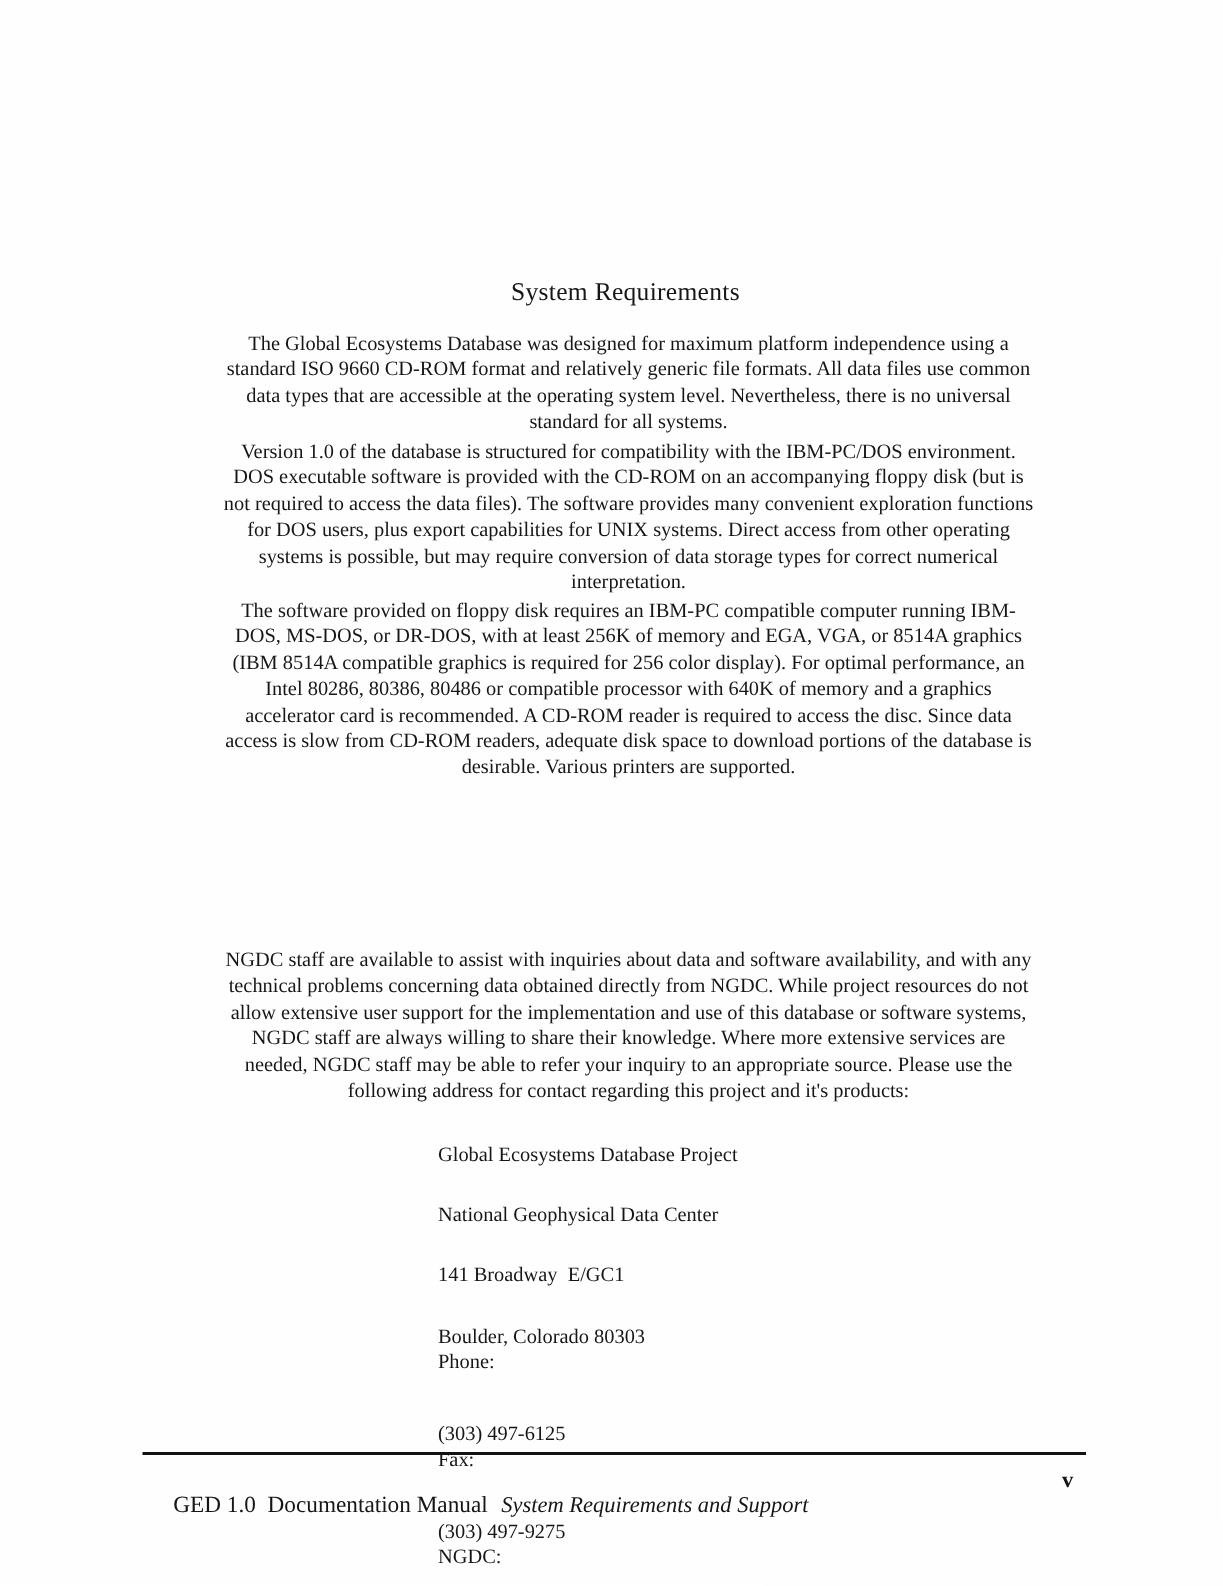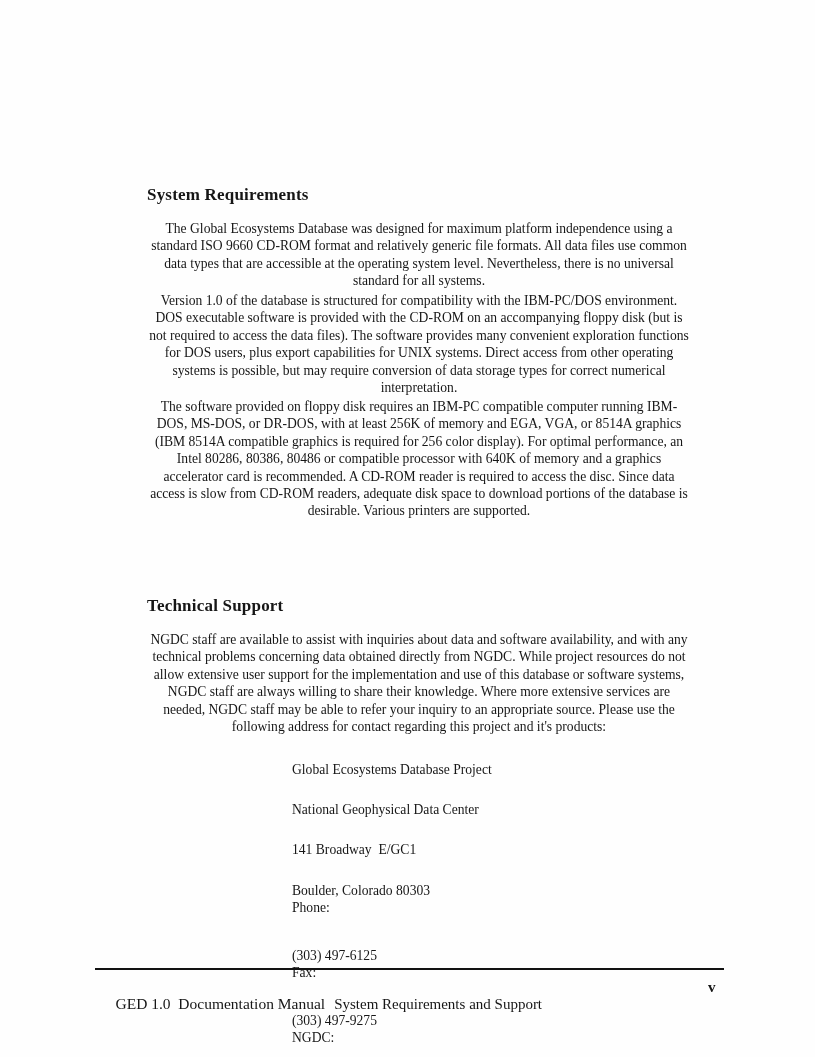--- a/index.html
+++ b/index.html
@@ -12,22 +12,22 @@
     width: 815px;
     height: 1057px;
     background: #fefefe;
     font-family: "Liberation Serif", "DejaVu Serif", serif;
     color: #161616;
     overflow: hidden;
   }
   .block { position: absolute; }
   .heading {
     width: 540px;
-    text-align: left;
-    font-weight: bold;
+    text-align: center;
+    font-weight: normal;
     font-size: 17px;
     letter-spacing: 0.2px;
   }
   .para {
     width: 544px;
     font-size: 13.6px;
     line-height: 17.4px;
     text-align: center;
   }
   .address {
@@ -50,20 +50,21 @@
     background: #121212;
   }
   .footer {
     position: absolute;
     left: 100px;
     top: 977px;
     font-size: 15.5px;
     white-space: pre;
   }
   .footer .section-title {
+    font-style: italic;
     margin-left: 9px;
     font-size: 15px;
   }
   .page-number {
     position: absolute;
     left: 708px;
     top: 979px;
     font-size: 15px;
     font-weight: bold;
   }
@@ -74,21 +75,20 @@
 <div class="page">
 
   <div class="block heading" style="left:147px; top:185px;">System Requirements</div>
 
   <div class="block para" style="left:147px; top:220px;">The Global Ecosystems Database was designed for maximum platform independence using a standard ISO 9660 CD-ROM format and relatively generic file formats. All data files use common data types that are accessible at the operating system level. Nevertheless, there is no universal standard for all systems.</div>
 
   <div class="block para" style="left:147px; top:292px;">Version 1.0 of the database is structured for compatibility with the IBM-PC/DOS environment. DOS executable software is provided with the CD-ROM on an accompanying floppy disk (but is not required to access the data files). The software provides many convenient exploration functions for DOS users, plus export capabilities for UNIX systems. Direct access from other operating systems is possible, but may require conversion of data storage types for correct numerical interpretation.</div>
 
   <div class="block para" style="left:147px; top:398px;">The software provided on floppy disk requires an IBM-PC compatible computer running IBM-DOS, MS-DOS, or DR-DOS, with at least 256K of memory and EGA, VGA, or 8514A graphics (IBM 8514A compatible graphics is required for 256 color display). For optimal performance, an Intel 80286, 80386, 80486 or compatible processor with 640K of memory and a graphics accelerator card is recommended. A CD-ROM reader is required to access the disc. Since data access is slow from CD-ROM readers, adequate disk space to download portions of the database is desirable. Various printers are supported.</div>
 
-  <div class="block heading" style="left:147px; top:596px;">Technical Support</div>
 
   <div class="block para" style="left:147px; top:631px;">NGDC staff are available to assist with inquiries about data and software availability, and with any technical problems concerning data obtained directly from NGDC. While project resources do not allow extensive user support for the implementation and use of this database or software systems, NGDC staff are always willing to share their knowledge. Where more extensive services are needed, NGDC staff may be able to refer your inquiry to an appropriate source. Please use the following address for contact regarding this project and it's products:</div>
 
   <div class="block address" style="left:292px; top:738px;">
     <div class="addr-line">Global Ecosystems Database Project</div>
     <div class="addr-line">National Geophysical Data Center</div>
     <div class="addr-line">141 Broadway  E/GC1</div>
     <div class="addr-line">Boulder, Colorado 80303</div>
     <div class="contact-row">
       <span class="contact-label">Phone:</span>

